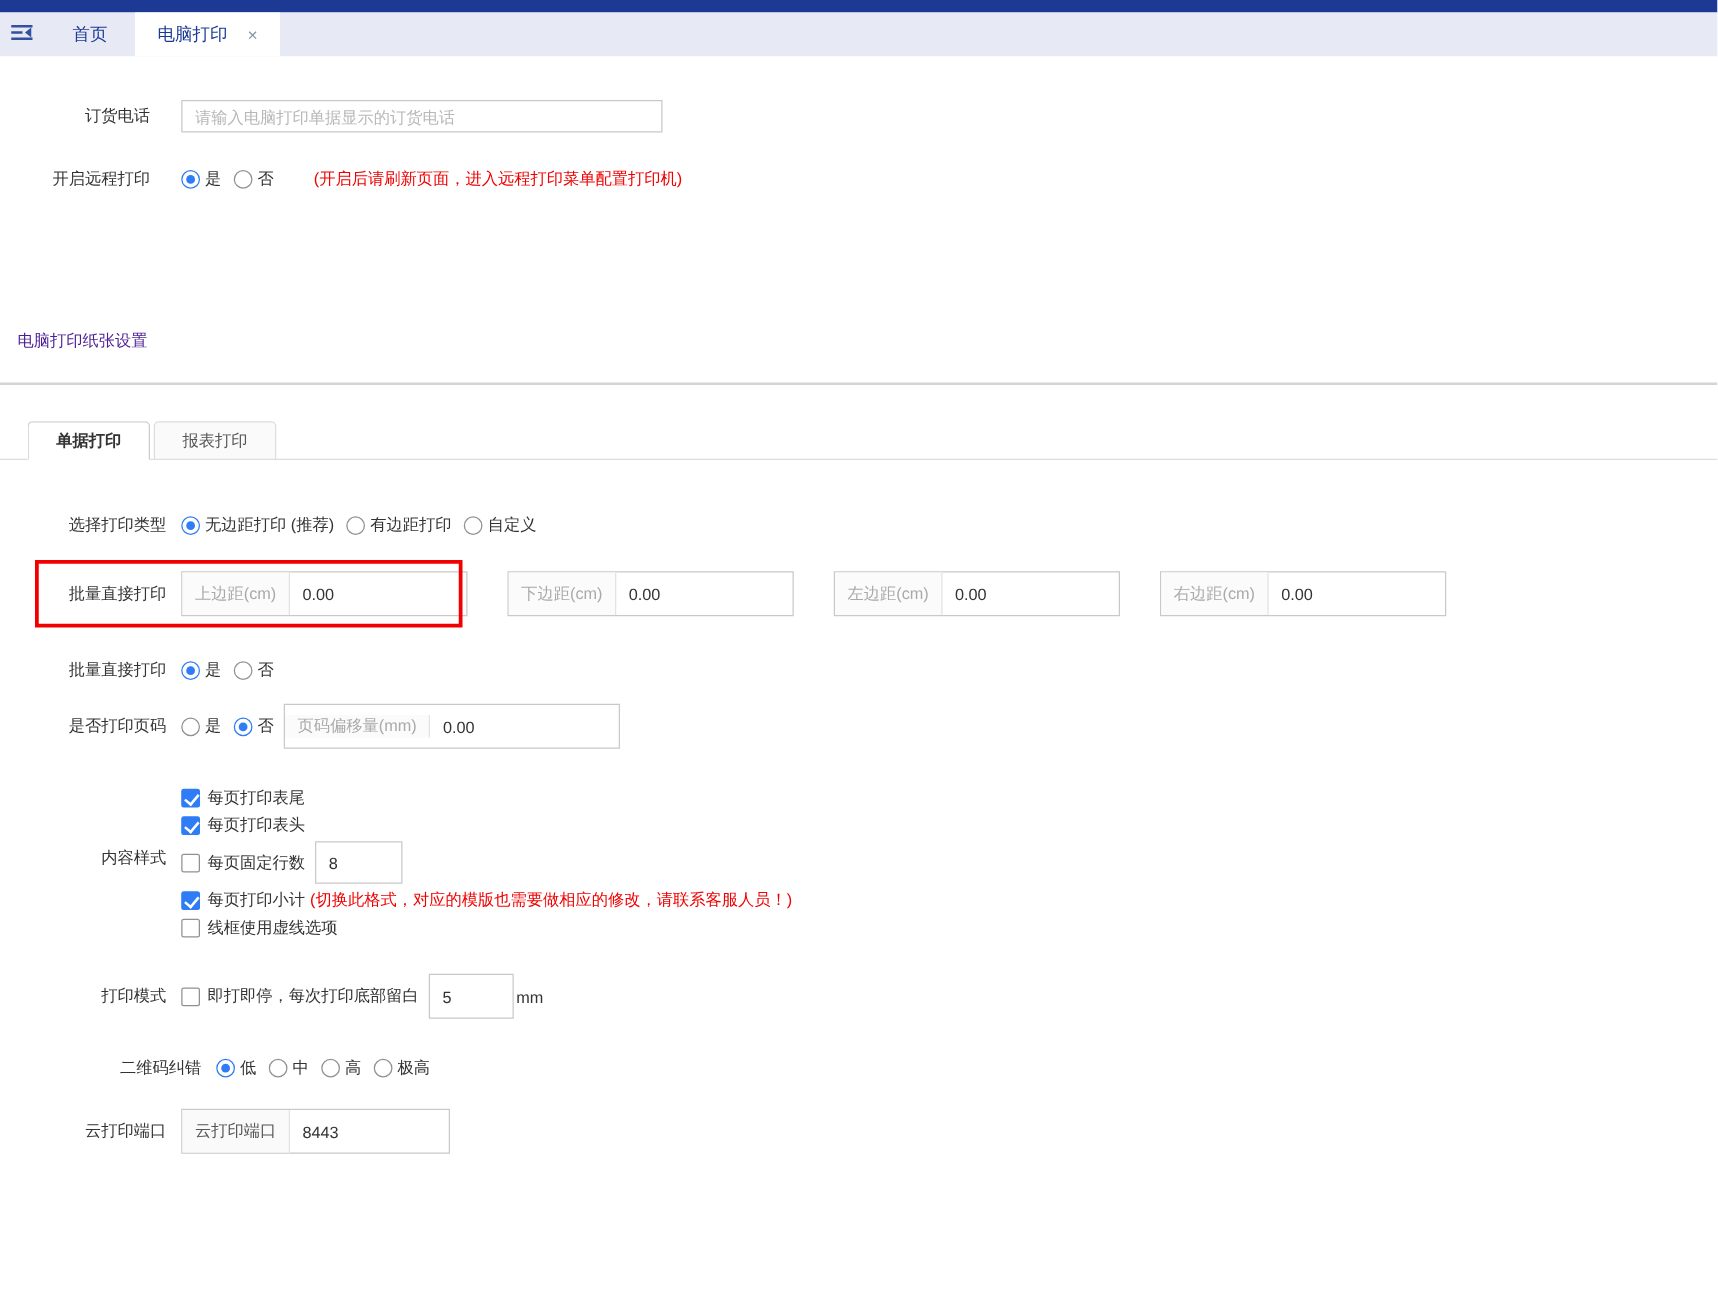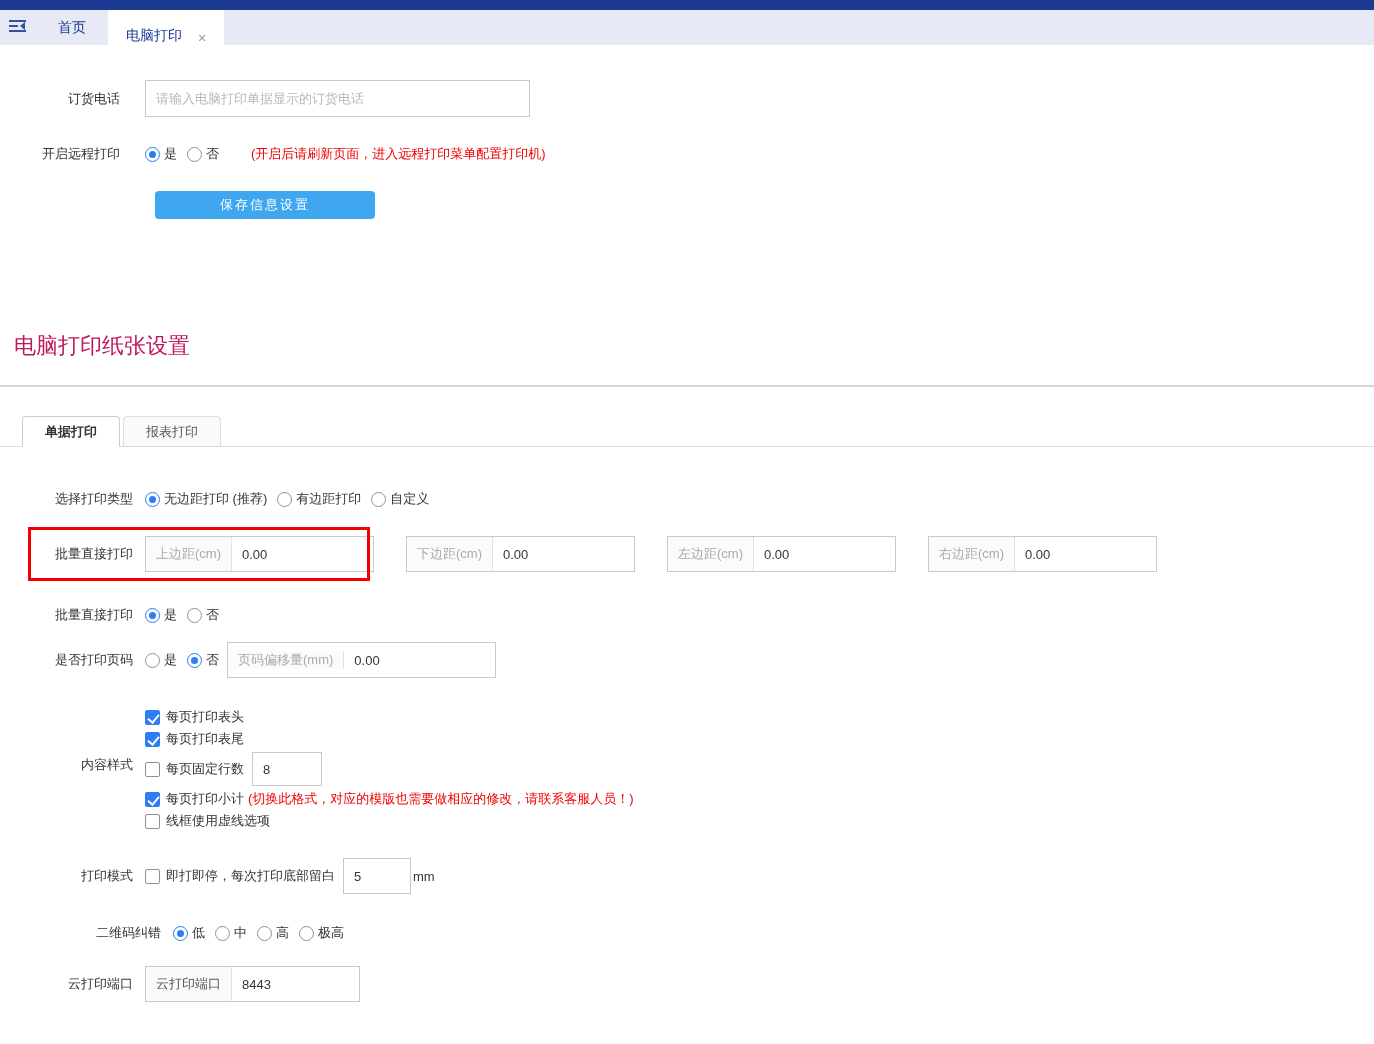--- a/index.html
+++ b/index.html
@@ -4,21 +4,21 @@
 <style>
   * { box-sizing: border-box; margin: 0; padding: 0; }
   html,body { width:1374px; height:1044px; background:#fff; overflow:hidden;
     font-family:"Liberation Sans","DejaVu Sans",sans-serif; font-size:13px; color:#333; }
 
   
   .topstrip { height:10px; background:#1c3a94; }
   .tabbar { height:35px; background:#e7eaf5; display:flex; align-items:stretch; }
   .collapse-btn { width:36px; display:flex; align-items:center; justify-content:center; cursor:pointer; }
   .wtab { display:flex; align-items:center; padding:0 22px; font-size:14px; color:#1c3a94; cursor:pointer; }
-  .wtab.active { background:#fff; padding:0 18px; gap:16px;align-items:flex-end; }
+  .wtab.active { background:#fff; padding:0 18px; gap:16px; }
   .wtab .close { color:#8a93a8; font-size:14px; line-height:1; }
 
   .content { padding:0; }
 
   
   .frow { display:flex; align-items:center; }
   .flabel { width:120px; text-align:right; margin-right:25px; flex-shrink:0; color:#333; }
   .flabel2 { width:133px; text-align:right; margin-right:12px; flex-shrink:0; color:#333; }
 
   .opt { display:inline-flex; align-items:center; margin-right:10px; cursor:pointer; }
@@ -27,21 +27,21 @@
   .radio.on { border-color:#2e7cf6; }
   .radio.on::after { content:""; position:absolute; left:3px; top:3px; width:7px; height:7px;
     border-radius:50%; background:#2e7cf6; }
 
   .cb { width:15px; height:15px; border:1px solid #919191; border-radius:2px; background:#fff;
     display:inline-block; margin-right:6px; position:relative; flex-shrink:0; }
   .cb.on { background:#2e7cf6; border-color:#2e7cf6; }
   .cb.on::after { content:""; position:absolute; left:4px; top:1px; width:5px; height:9px;
     border-right:2px solid #fff; border-bottom:2px solid #fff; transform:rotate(40deg); }
 
-  .txt-input { border:1px solid #c9c9c9; height:37px; padding:0 10px; font-size:13px; color:#333;
+  .txt-input { border:1px solid #c9c9c9; height:26px; padding:0 10px; font-size:13px; color:#333;
     font-family:inherit; outline:none; }
   .txt-input::placeholder { color:#b8b8b8; }
 
   .fgroup { display:flex; align-items:stretch; border:1px solid #c9c9c9; height:36px; background:#fff; }
   .fglabel { display:flex; align-items:center; padding:0 10px; color:#a9a9a9; background:#fbfbfb;
     border-right:1px solid #e3e3e3; white-space:nowrap; }
   .fglabel.dark { color:#555; }
   .fgval { flex:1; border:none; outline:none; padding:0 10px; font-size:13px; color:#333;
     font-family:inherit; min-width:0; background:transparent; }
 
@@ -49,21 +49,21 @@
   .btn-save { display:block; margin:28px 0 0 155px; width:220px; height:28px; border:none;
     border-radius:4px; background:#3ea7f0; color:#fff; font-size:13px; letter-spacing:2px;
     font-family:inherit; cursor:pointer; }
 
   
   .row-phone { margin-top:35px; }
   .row-remote { margin-top:28px; }
   .row-remote .note-red { margin-left:22px; }
 
   
-  .section-title { margin:112px 0 16px 14px; font-size:22px; color:#be185d; }
+  .section-title { margin:112px 0 16px 14px; font-size:13px; color:#4c1d95; }
   .divider { margin-top:24px; height:2px; background:#d4d4d4; width:100%; }
 
   .ptab-strip { margin-top:29px; border-bottom:1px solid #ddd; padding-left:22px; display:flex; }
   .ptab { height:31px; line-height:29px; padding:0 22px; border:1px solid #ddd; border-radius:4px 4px 0 0;
     background:#fafafa; color:#555; margin-bottom:-1px; cursor:pointer;text-align:center; }
   .ptab.active { background:#fff; border-color:#ccc; border-bottom-color:#fff; font-weight:bold; color:#333; }
   .ptab + .ptab { margin-left:3px; }
 
   .form2 { margin-top:43px; }
   .row-type { }
@@ -132,21 +132,20 @@
       <span class="radio on"></span>
       <span>是</span>
     </span>
     <span class="opt">
       <span class="radio"></span>
       <span>否</span>
     </span>
     <span class="note-red">(开启后请刷新页面，进入远程打印菜单配置打印机)</span>
   </div>
 
-  <button class="btn-save">保存信息设置</button>
 
   <div class="section-title">电脑打印纸张设置</div>
   <div class="divider"></div>
 
   <div class="ptab-strip">
     <div class="ptab active">单据打印</div>
     <div class="ptab">报表打印</div>
   </div>
 
   <div class="form2">
@@ -216,25 +215,25 @@
         <span class="fglabel">页码偏移量(mm)</span>
         <input class="fgval" type="text" value="0.00" style="">
       </div>
     </div>
 
     <div class="row-content">
       <div class="flabel2">内容样式</div>
       <div>
         <div class="cline">
           <span class="cb on"></span>
+          <span>每页打印表尾</span>
+        </div>
+        <div class="cline">
+          <span class="cb on"></span>
           <span>每页打印表头</span>
-        </div>
-        <div class="cline">
-          <span class="cb on"></span>
-          <span>每页打印表尾</span>
         </div>
         <div class="cline tall">
           <span class="cb"></span>
           <span>每页固定行数</span>
           <input class="mini-input" type="text" value="8" style="">
         </div>
         <div class="cline">
           <span class="cb on"></span>
           <span>每页打印小计</span>
           <span class="note-red">(切换此格式，对应的模版也需要做相应的修改，请联系客服人员！)</span>

